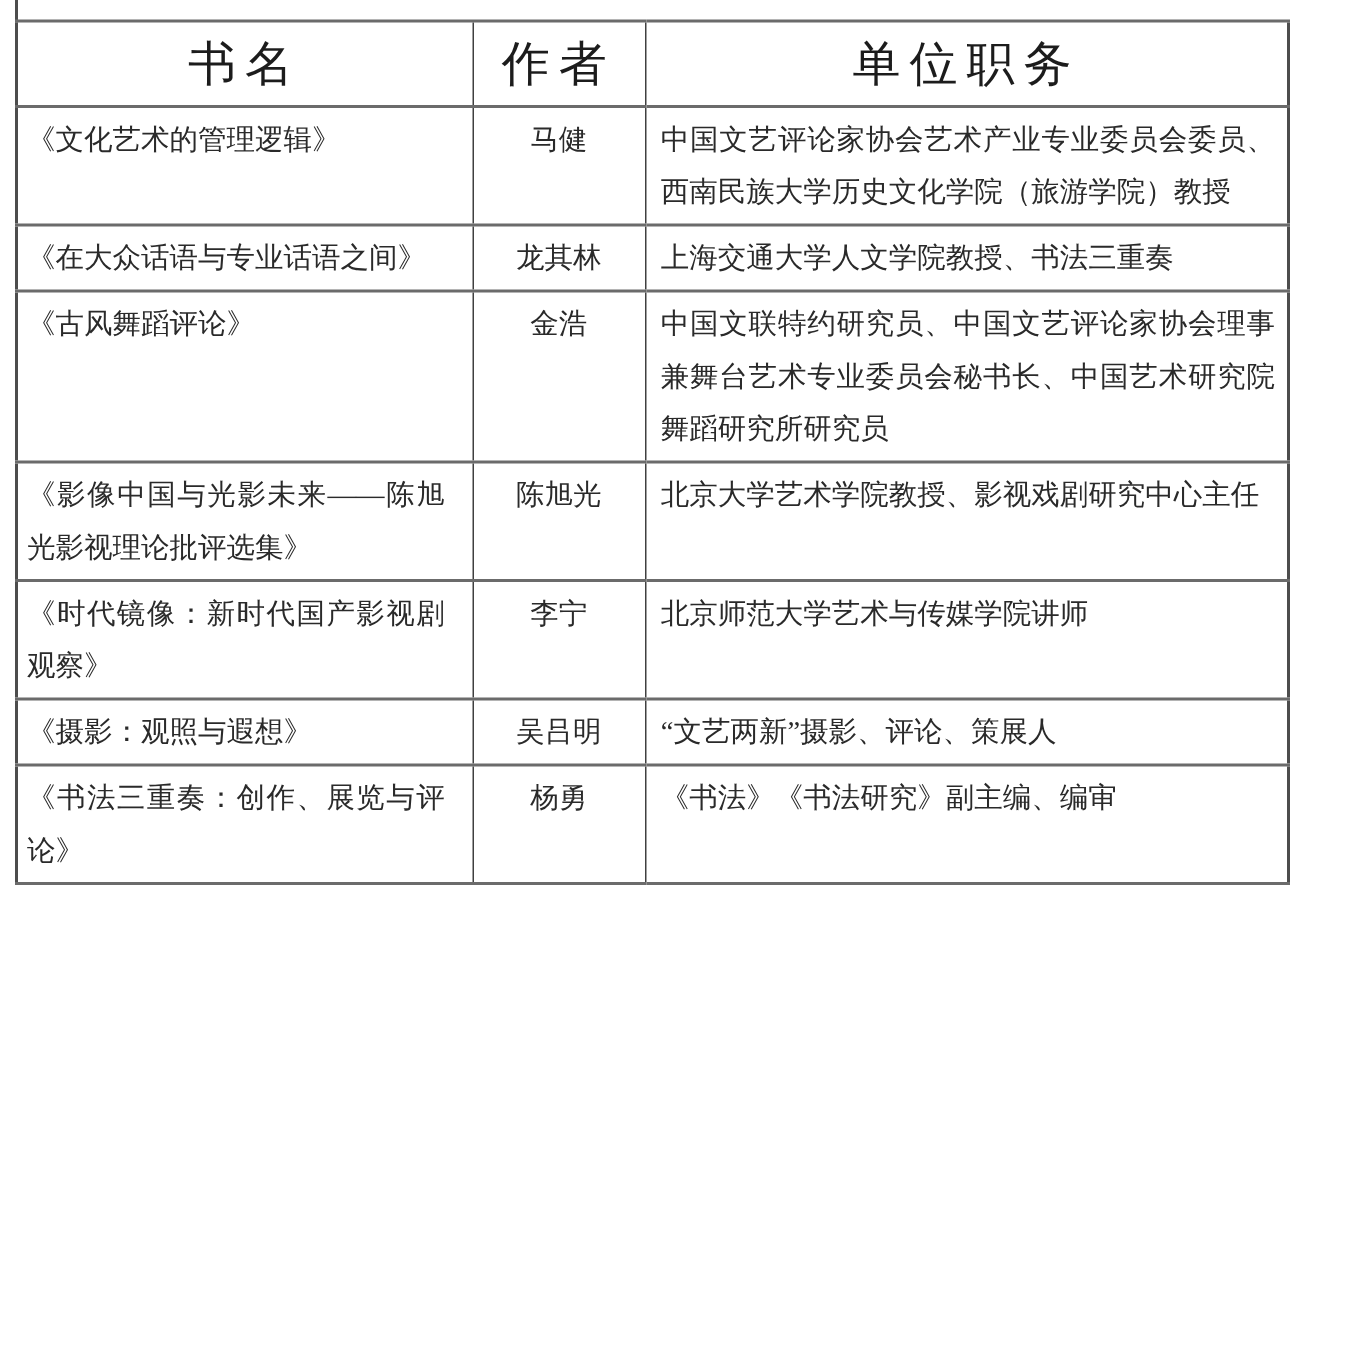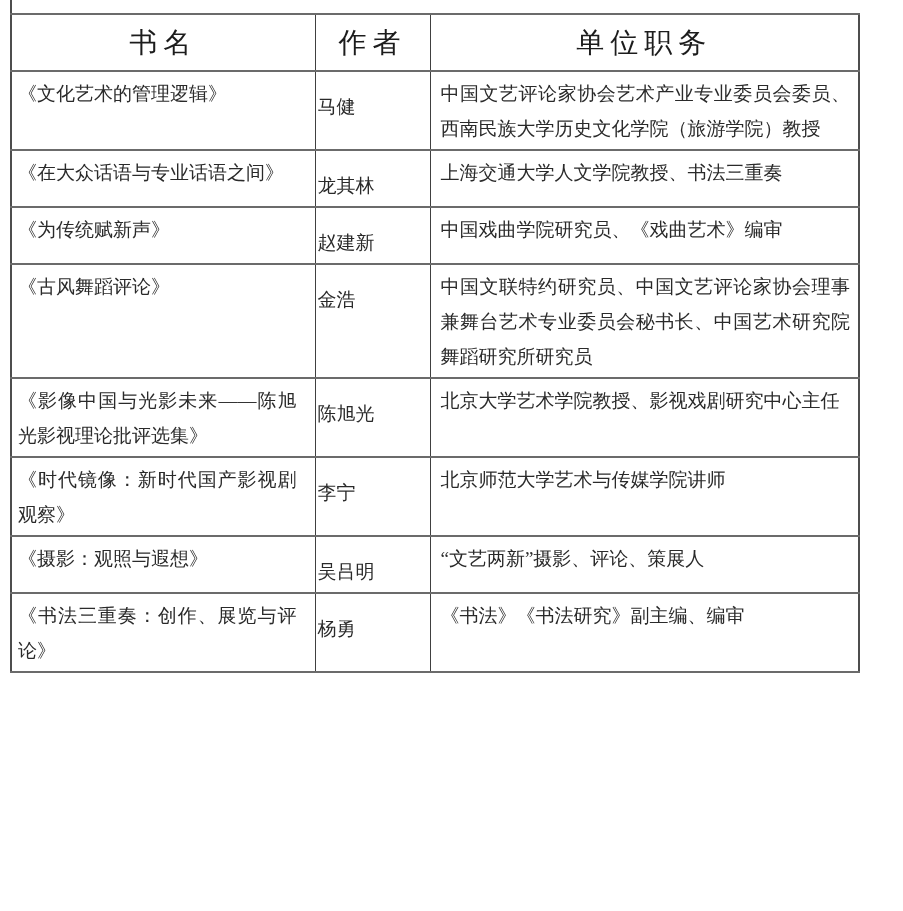--- a/index.html
+++ b/index.html
@@ -44,40 +44,40 @@
     border-left: 1px solid #404040;
     border-right: 1px solid #404040;
     border-top: 2px solid #6b6b6b;
     border-bottom: 2px solid #6b6b6b;
     vertical-align: top;
     box-sizing: border-box;
     overflow: hidden;
   }
   th {
     height: 57px;
-    font-size: 28px;
+    font-size: 32px;
     font-weight: 400;
     letter-spacing: 6px;
     text-align: center;
     vertical-align: middle;
     padding: 0;
     color: #1c1c1c;
   }
   td {
     font-size: 19px;
     line-height: 35px;
     color: #2a2a2a;
   }
   td.title {
     text-align: justify;
     padding: 4px 18px 3px 6px;
   }
   td.author {
-    text-align: left;
-    padding: 17px 2px 3px 2px;
+    text-align: center;
+    padding: 4px 2px 3px 2px;
   }
   td.position {
     text-align: justify;
     padding: 4px 8px 3px 10px;
   }
   
   tbody tr:nth-child(4) td { height: 74px; }
   
   tbody tr:nth-child(9) td { height: 35px; padding-top: 2px; padding-bottom: 0; }
 </style>
@@ -105,25 +105,20 @@
     <td class="title">《文化艺术的管理逻辑》</td>
     <td class="author">马健</td>
     <td class="position">中国文艺评论家协会艺术产业专业委员会委员、西南民族大学历史文化学院（旅游学院）教授</td>
   </tr>
         <tr>
     <td class="title">《在大众话语与专业话语之间》</td>
     <td class="author">龙其林</td>
     <td class="position">上海交通大学人文学院教授、书法三重奏</td>
   </tr>
         <tr>
-    <td class="title">《为传统赋新声》</td>
-    <td class="author">赵建新</td>
-    <td class="position">中国戏曲学院研究员、《戏曲艺术》编审</td>
-  </tr>
-        <tr>
     <td class="title">《古风舞蹈评论》</td>
     <td class="author">金浩</td>
     <td class="position">中国文联特约研究员、中国文艺评论家协会理事兼舞台艺术专业委员会秘书长、中国艺术研究院舞蹈研究所研究员</td>
   </tr>
         <tr>
     <td class="title">《影像中国与光影未来——陈旭光影视理论批评选集》</td>
     <td class="author">陈旭光</td>
     <td class="position">北京大学艺术学院教授、影视戏剧研究中心主任</td>
   </tr>
         <tr>

